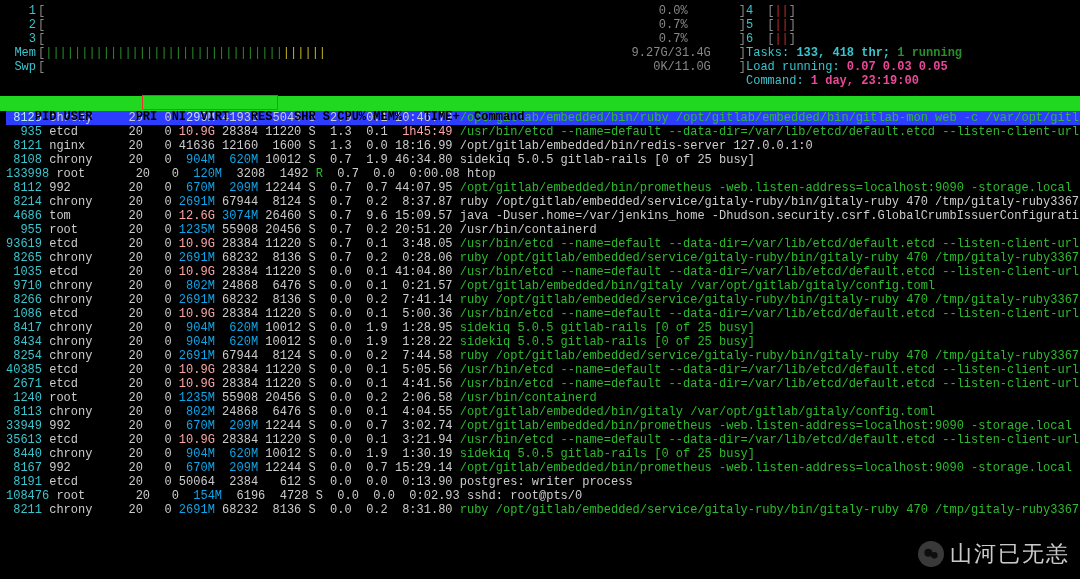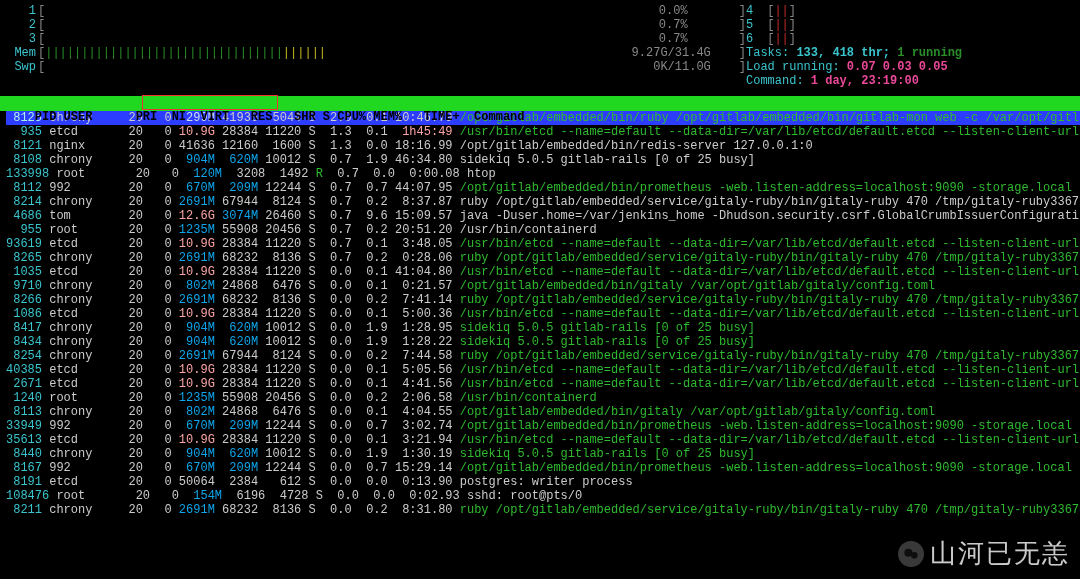--- a/index.html
+++ b/index.html
@@ -58,21 +58,21 @@
   .dim { color: #888; }
   .hl-row { background: #2d3dff; color: #fff; }
   .hl-row .cyan { color: #afeeee; }
   .hl-row .blue-t { color: #cde; }
 
   .watermark {
     position: absolute;
     right: 10px;
     bottom: 12px;
     color: #eee;
-    font-size: 26px;
+    font-size: 22px;
     font-family: "SimSun","NSimSun",serif;
     opacity: 0.85;
     letter-spacing: 2px;
     display: flex;
     align-items: center;
   }
   .wm-icon {
     background:#888;
     border-radius:50%;
     width:26px;height:26px;

